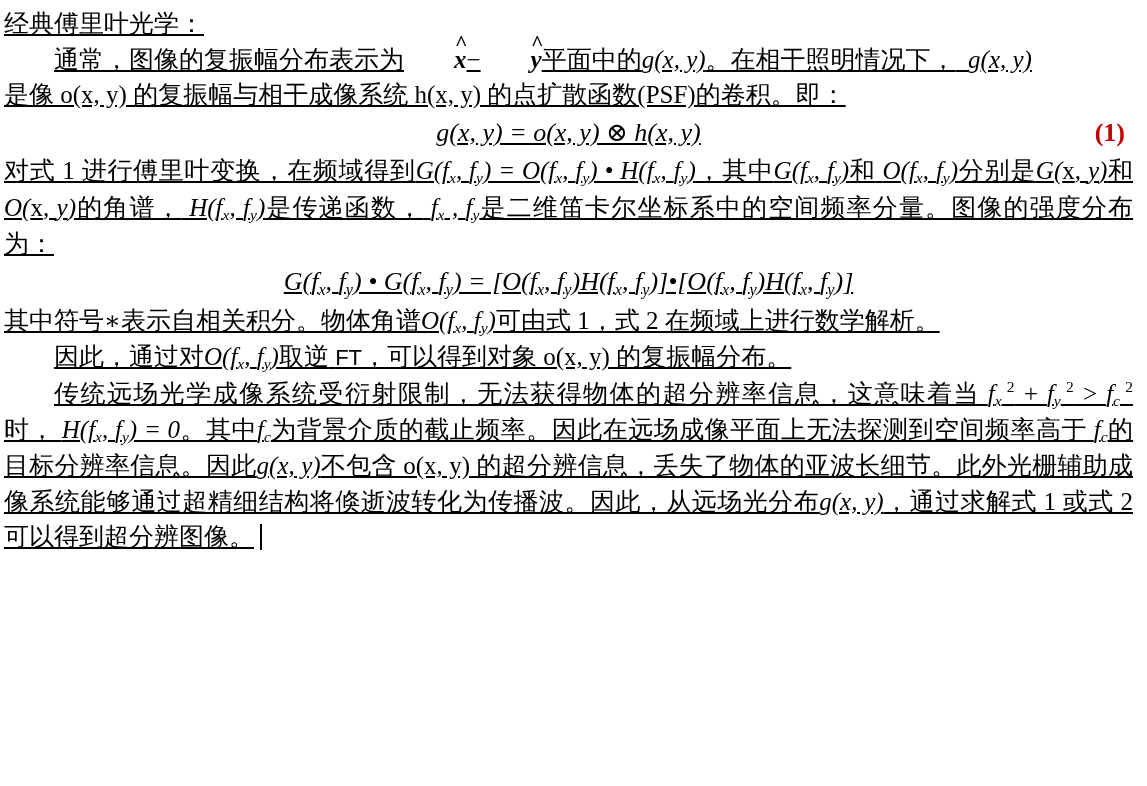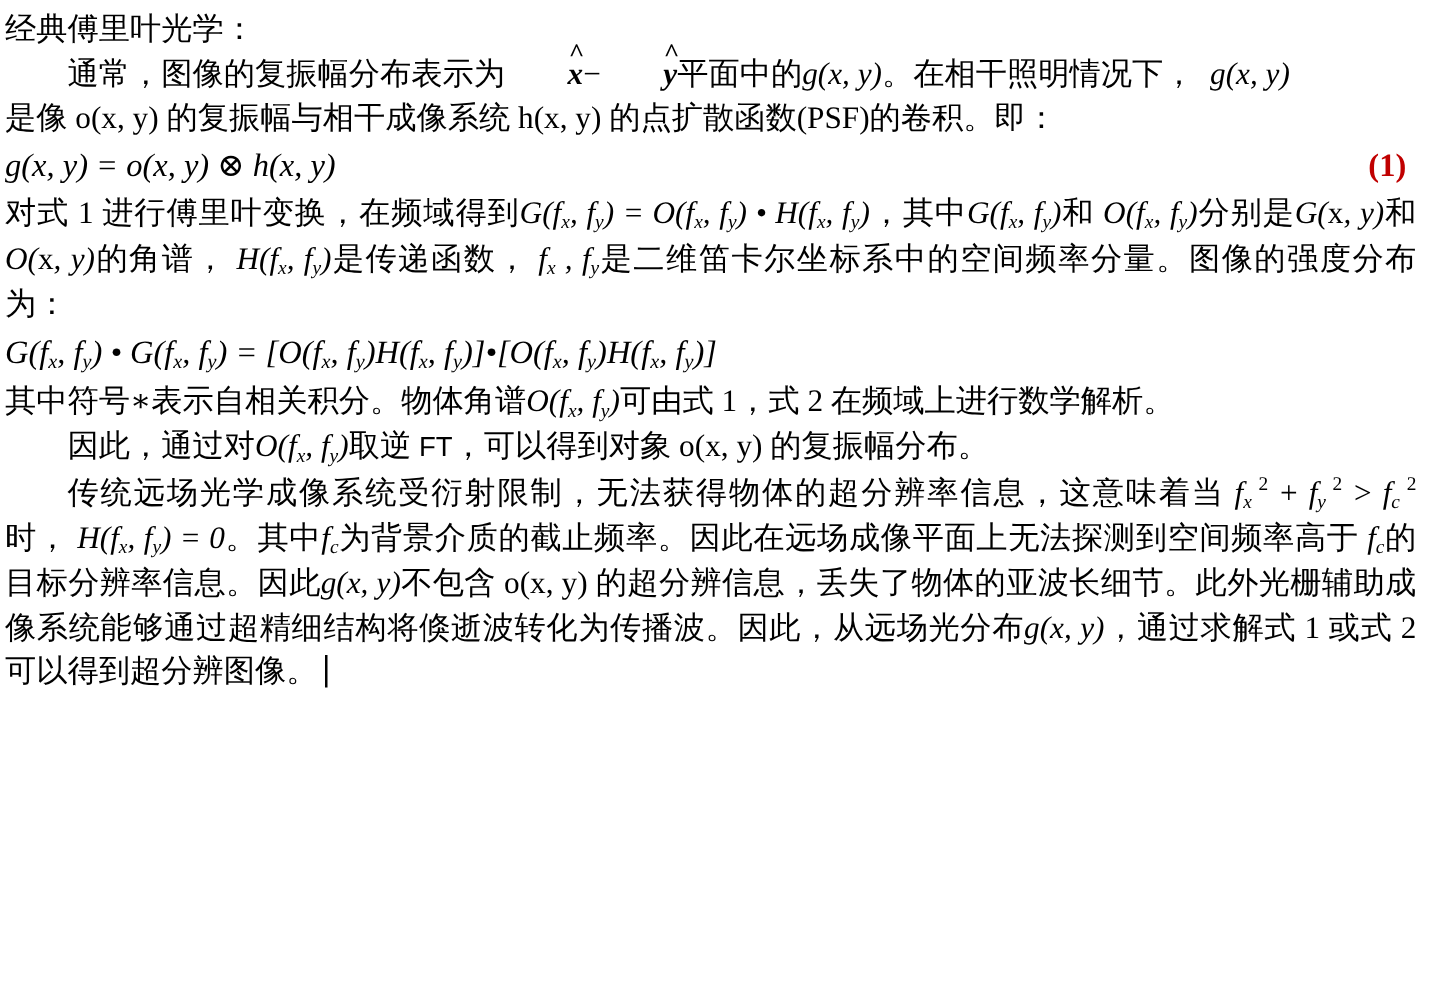--- a/index.html
+++ b/index.html
@@ -13,20 +13,21 @@
     font-family: "Liberation Serif", "DejaVu Serif", serif;
     color: #000000;
     overflow: hidden;
   }
   .page {
     position: relative;
     width: 1147px;
     height: 786px;
     padding: 0;
     box-sizing: border-box;
+    text-decoration: underline;
   }
   .doc {
     padding: 6px 14px 0 4px;
     font-size: 25px;
     line-height: 1.42;
     text-align: justify;
   }
   .para {
     margin: 0 0 0 0;
     text-align: justify;
@@ -68,20 +69,21 @@
     content: "^";
     position: absolute;
     top: -0.62em;
     left: 50%;
     transform: translateX(-50%) scaleX(1.05);
     font-size: 0.82em;
     font-weight: 700;
     font-style: normal;
   }
   .eqline {
+    text-align: center;
     position: relative;
     margin: 2px 0 2px 0;
     font-size: 26px;
   }
   .eqnum {
     position: absolute;
     right: 8px;
     color: #c00000;
     font-weight: bold;
     font-family: "Liberation Serif", "DejaVu Serif", serif;

